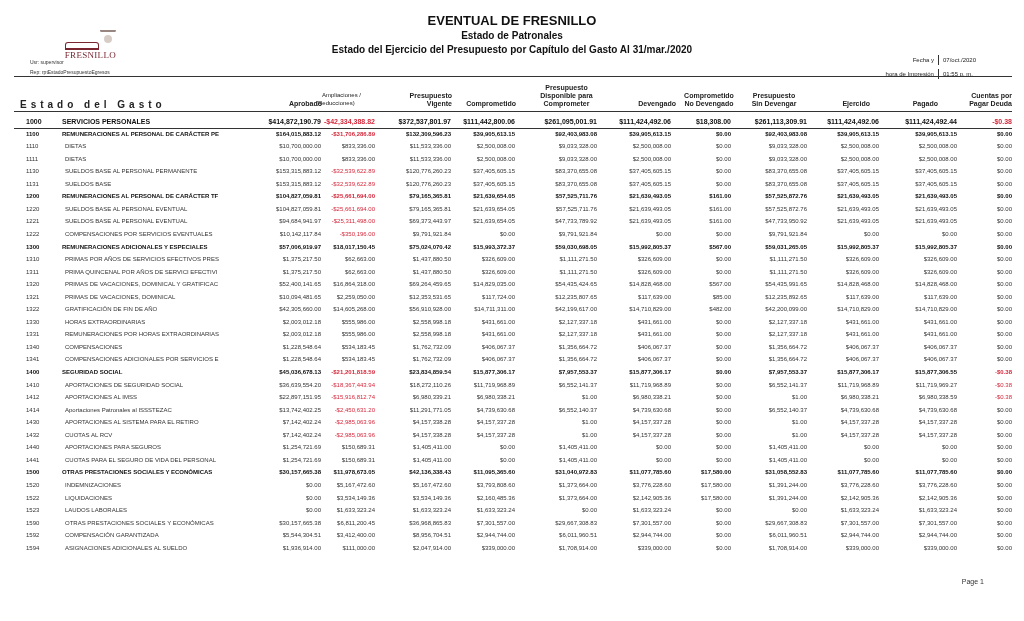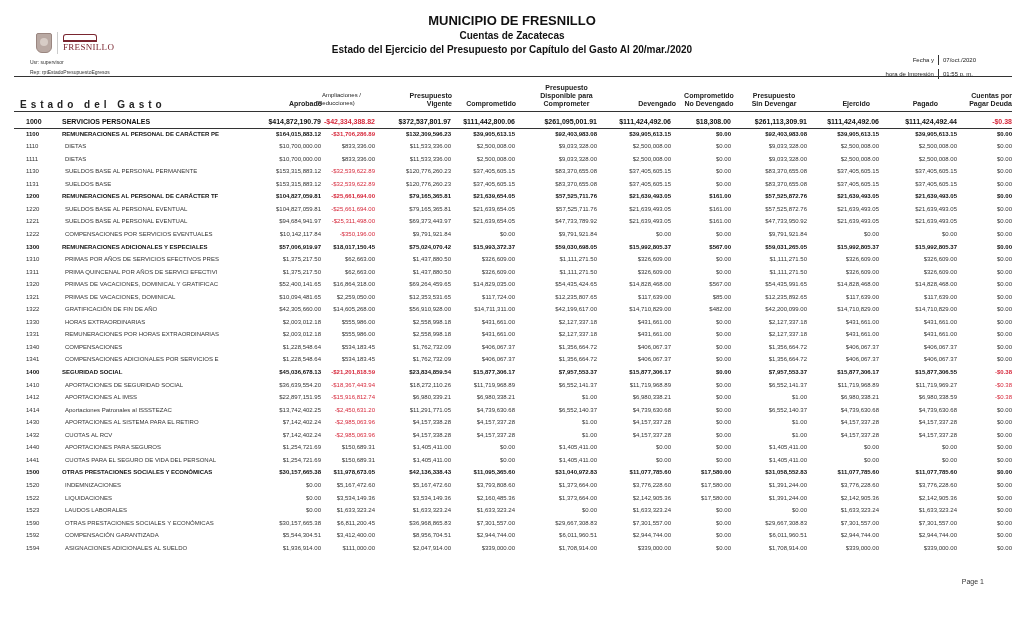--- a/index.html
+++ b/index.html
@@ -1,17 +1,17 @@
 <!DOCTYPE html>
 <html><head>
 <meta charset="utf-8">
 <style>
   html, body { margin: 0; padding: 0; background: #ffffff; }
   body { width: 1024px; height: 621px; position: relative; overflow: hidden; font-family: "Liberation Sans", sans-serif; color: #222; }
-  .logo { position: absolute; left: 36px; top: 30px; width: 80px; height: 26px; display: flex; align-items: center; gap: 5px; }
+  .logo { position: absolute; left: 36px; top: 30px; width: 80px; height: 26px; display: flex; align-items: flex-end; gap: 5px; flex-direction: column; }
   .shield { width: 14px; height: 18px; background: #b9a9a3; border-radius: 2px 2px 6px 6px; border: 1px solid #9a8680; position: relative; }
   .shield::after { content: ""; position: absolute; left: 3px; top: 4px; width: 8px; height: 8px; background: #d7ccc6; border-radius: 50%; }
   .logo-sep { width: 1px; height: 22px; background: #ccc; }
   .brand { display: flex; flex-direction: column; align-items: flex-start; }
   .brand-roof { width: 34px; height: 8px; border: 1px solid #7a2630; border-bottom: 2px solid #7a2630; border-radius: 3px 3px 0 0; box-sizing: border-box; }
   .brand-name { font-family: "Liberation Serif", serif; font-size: 9px; color: #7a2630; letter-spacing: 0.3px; }
   .meta-user { position: absolute; left: 30px; top: 59px; font-size: 5px; color: #333; }
   .meta-rep { position: absolute; left: 30px; top: 69px; font-size: 5px; color: #333; }
   .title { position: absolute; left: 0; width: 1024px; text-align: center; font-weight: bold; color: #111; }
   .t1 { top: 13px; font-size: 13px; }
@@ -42,23 +42,23 @@
   <div class="shield"></div>
   <div class="logo-sep"></div>
   <div class="brand">
     <div class="brand-roof"></div>
     <div class="brand-name">FRESNILLO</div>
   </div>
 </div>
 <div class="meta-user">Usr: supervisor</div>
 <div class="meta-rep">Rep: rptEstadoPresupuestoEgresos</div>
 
-<div class="title t1">MUNICIPIO DE FRESNILLO</div>
-<div class="title t2">Cuentas de Zacatecas</div>
-<div class="title t3">Estado del Ejercicio del Presupuesto por Capítulo del Gasto Al 20/mar./2020</div>
+<div class="title t1">EVENTUAL DE FRESNILLO</div>
+<div class="title t2">Estado de Patronales</div>
+<div class="title t3">Estado del Ejercicio del Presupuesto por Capítulo del Gasto Al 31/mar./2020</div>
 
 <div class="fecha">
   <span class="lbl">Fecha y</span>
   <span class="vsep"></span>
   <span>07/oct./2020</span>
   <span class="lbl">hora de Impresión</span>
   <span class="vsep"></span>
   <span>01:55 p. m.</span>
 </div>
 

